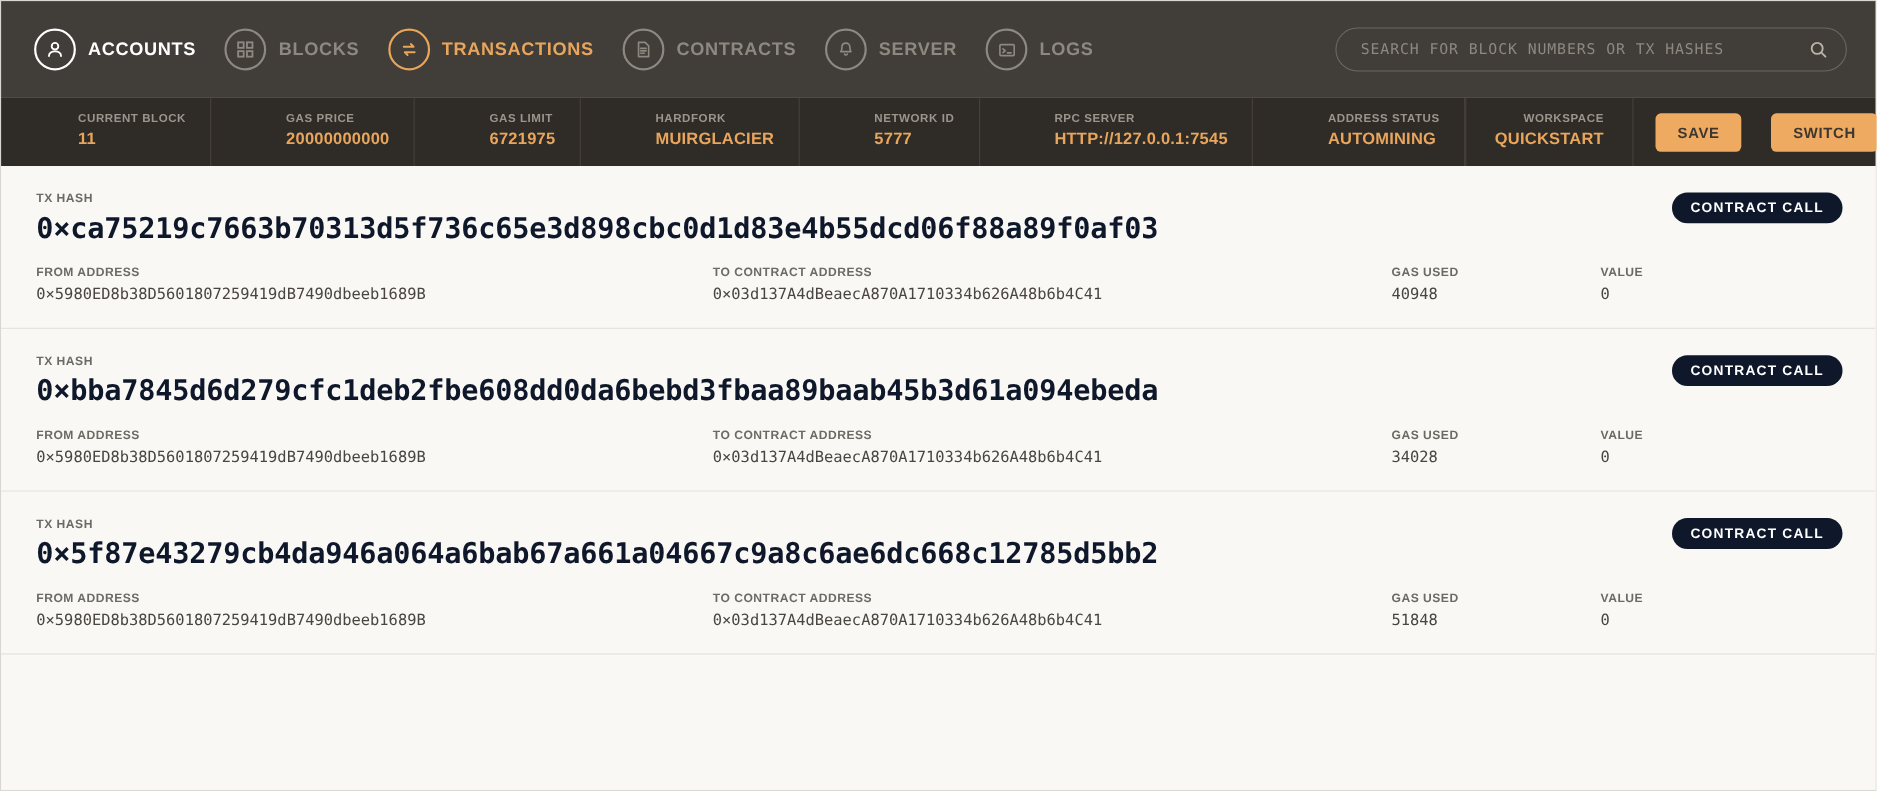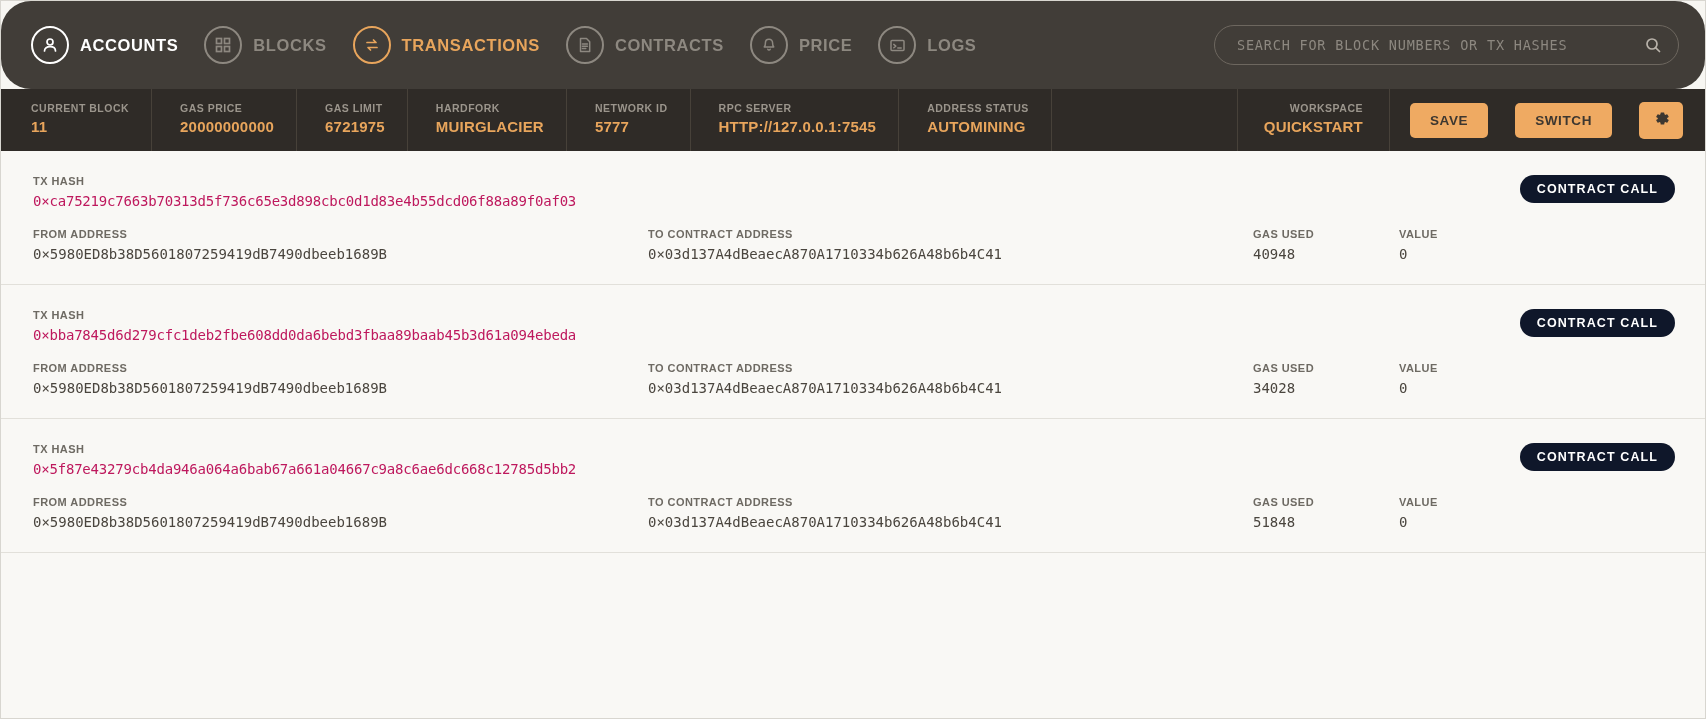--- a/index.html
+++ b/index.html
@@ -17,21 +17,20 @@
   }
 
   
   .topnav {
     height: 88px;
     background: #413d38;
     display: flex;
     align-items: center;
     padding: 0 26px 0 30px;
     flex: 0 0 auto;
-    border-radius: 30px;
   }
   .navtabs { display: flex; align-items: center; gap: 26px; }
   .navtab {
     display: flex; align-items: center; gap: 11px;
     cursor: pointer;
   }
   .navicon {
     width: 38px; height: 38px;
     border-radius: 50%;
     border: 2px solid #8d8880;
@@ -80,20 +79,21 @@
     display: flex;
     align-items: stretch;
     flex: 0 0 auto;
   }
   .statcell {
     padding: 13px 22px 0 28px;
     border-right: 1px solid #474139;
     display: flex; flex-direction: column;
     justify-content: flex-start;
     white-space: nowrap;
+    margin-left: 40px;
   }
   .statcell:first-child { padding-left: 30px; }
   .statlabel {
     font-size: 10.5px; font-weight: bold;
     letter-spacing: 0.5px;
     color: #9b958c;
     margin-bottom: 4px;
   }
   .statvalue {
     font-size: 15px; font-weight: bold;
@@ -144,35 +144,35 @@
   }
   .collabel {
     font-size: 11px; font-weight: bold;
     letter-spacing: 0.45px;
     color: #6e6a63;
     text-transform: uppercase;
     margin-bottom: 6px;
   }
   .txhash {
     font-family: "DejaVu Sans Mono", monospace;
-    font-size: 14px;
-    font-weight: normal;
-    color: #be185d;
+    font-size: 26px;
+    font-weight: bold;
+    color: #0f172a;
     letter-spacing: -0.2px;
     white-space: nowrap;
   }
   .txdetails {
     display: flex;
     align-items: flex-start;
     margin-top: 19px;
   }
   .d-from { width: 615px; flex: 0 0 auto; }
   .d-to   { width: 605px; flex: 0 0 auto; }
-  .d-gas  { width: 146px; flex: 0 0 auto; }
-  .d-val  { width: 130px; flex: 0 0 auto; }
+  .d-gas  { width: 146px; flex: 0 0 auto; margin-left: 12px; }
+  .d-val  { width: 130px; flex: 0 0 auto; margin-left: 44px; }
   .monoval {
     font-family: "DejaVu Sans Mono", monospace;
     font-size: 14px;
     color: #4a453e;
     white-space: nowrap;
   }
   .badge {
     position: absolute;
     right: 30px;
     top: 24px;
@@ -237,21 +237,21 @@
         <span class="navlabel">CONTRACTS</span>
       </div>
 
       <div class="navtab">
         <span class="navicon">
           <svg width="18" height="18" viewBox="0 0 18 18" fill="none" stroke="currentColor" stroke-width="1.5" stroke-linejoin="round">
             <path d="M9 3.2c-2.2 0-3.6 1.6-3.6 3.7 0 3-1.1 4-1.1 4h9.4s-1.1-1-1.1-4c0-2.1-1.4-3.7-3.6-3.7z"></path>
             <path d="M7.8 13.2a1.3 1.3 0 0 0 2.4 0" stroke-linecap="round"></path>
           </svg>
         </span>
-        <span class="navlabel">PRICE</span>
+        <span class="navlabel">SERVER</span>
       </div>
 
       <div class="navtab">
         <span class="navicon">
           <svg width="19" height="19" viewBox="0 0 19 19" fill="none" stroke="currentColor" stroke-width="1.5" stroke-linecap="round" stroke-linejoin="round">
             <rect x="3" y="4.5" width="13" height="10" rx="1"></rect>
             <path d="M5.8 8.4l2 1.7-2 1.7M9.8 12h3.4"></path>
           </svg>
         </span>
         <span class="navlabel">LOGS</span>

